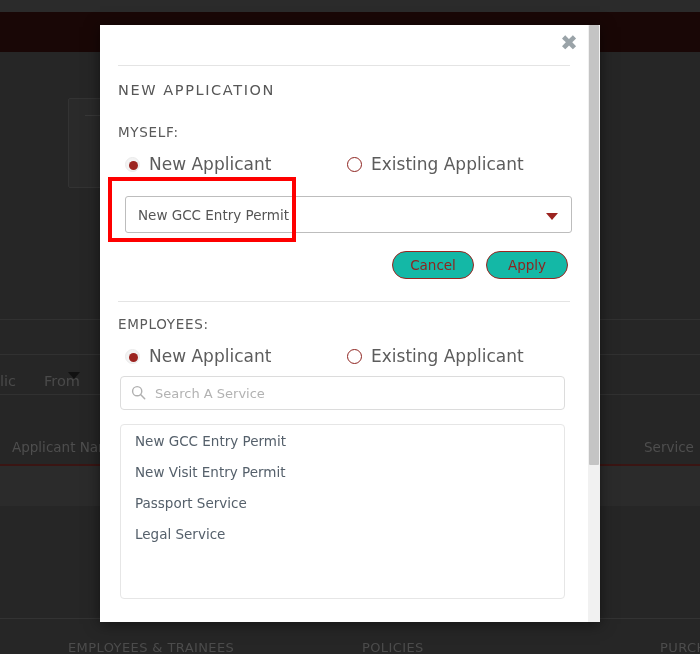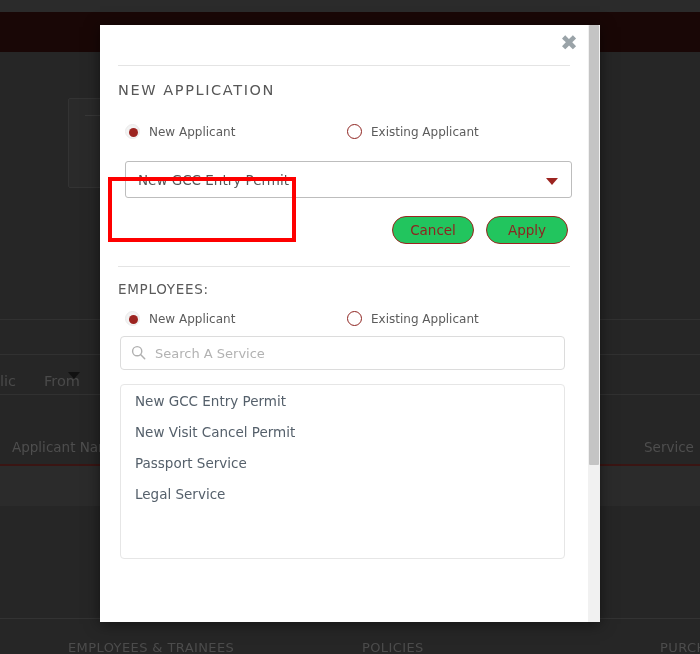--- a/index.html
+++ b/index.html
@@ -143,21 +143,21 @@
   .radio-dot.on {
     border-color: #ebebeb;
     background: #f3f3f3;
   }
   .radio-dot.on::after {
     content: ""; position: absolute;
     left: 3px; top: 3px; width: 9px; height: 9px;
     border-radius: 50%; background: #9c2420;
   }
   .radio-label {
-    color: #5c5c5c; font-size: 12px;
+    color: #5c5c5c; font-size: 17px;
   }
 
   .select-row {
     position: relative;
     padding: 22px 0 0 7px;
   }
   .select-box {
     width: 447px; height: 37px;
     border: 1px solid #bdbdbd;
     border-radius: 3px;
@@ -178,21 +178,21 @@
     border-top: 7px solid #9c2420;
   }
   .btn-row {
     display: flex; justify-content: flex-end; gap: 12px;
     padding: 18px 2px 0 0;
   }
   .btn {
     min-width: 82px; height: 28px;
     border: 1.4px solid #9c2420;
     border-radius: 15px;
-    background: #22c55e;
+    background: #14b8a6;
     color: #8e2420;
     font-size: 13.5px;
     font-family: "DejaVu Sans", "Liberation Sans", sans-serif;
     cursor: pointer;
     display: flex; align-items: center; justify-content: center;
   }
   .divider {
     height: 1px; background: #e4e4e4; margin: 22px 0 0 0;
   }
   .sub-label {
@@ -306,20 +306,21 @@
 
 <div id="modal">
   <div id="modal-inner">
 
     <div class="close-x">✖</div>
 
     <div style="height:40px;"></div>
     <div class="modal-rule"></div>
     <div class="modal-title">NEW APPLICATION</div>
 
+    <div class="section-label">MYSELF:</div>
 
     <div class="radio-row">
       <label class="radio-opt first">
         <span class="radio-dot on"></span>
         <span class="radio-label">New Applicant</span>
       </label>
       <label class="radio-opt">
         <span class="radio-dot"></span>
         <span class="radio-label">Existing Applicant</span>
       </label>
@@ -358,21 +359,21 @@
         <circle cx="6.6" cy="6.6" r="4.9" fill="none" stroke="#b0b0b0" stroke-width="1.5"></circle>
         <line x1="10.2" y1="10.2" x2="14.6" y2="14.6" stroke="#b0b0b0" stroke-width="1.6" stroke-linecap="round"></line>
       </svg>
       <div class="search-box">
         <input type="text" placeholder="Search A Service" style="">
       </div>
     </div>
 
     <div class="service-list">
       <div class="service-item">New GCC Entry Permit</div>
-      <div class="service-item">New Visit Cancel Permit</div>
+      <div class="service-item">New Visit Entry Permit</div>
       <div class="service-item">Passport Service</div>
       <div class="service-item">Legal Service</div>
     </div>
 
   </div>
 
   <div class="modal-scroll-track">
     <div class="modal-scroll-thumb"></div>
   </div>
 </div>

